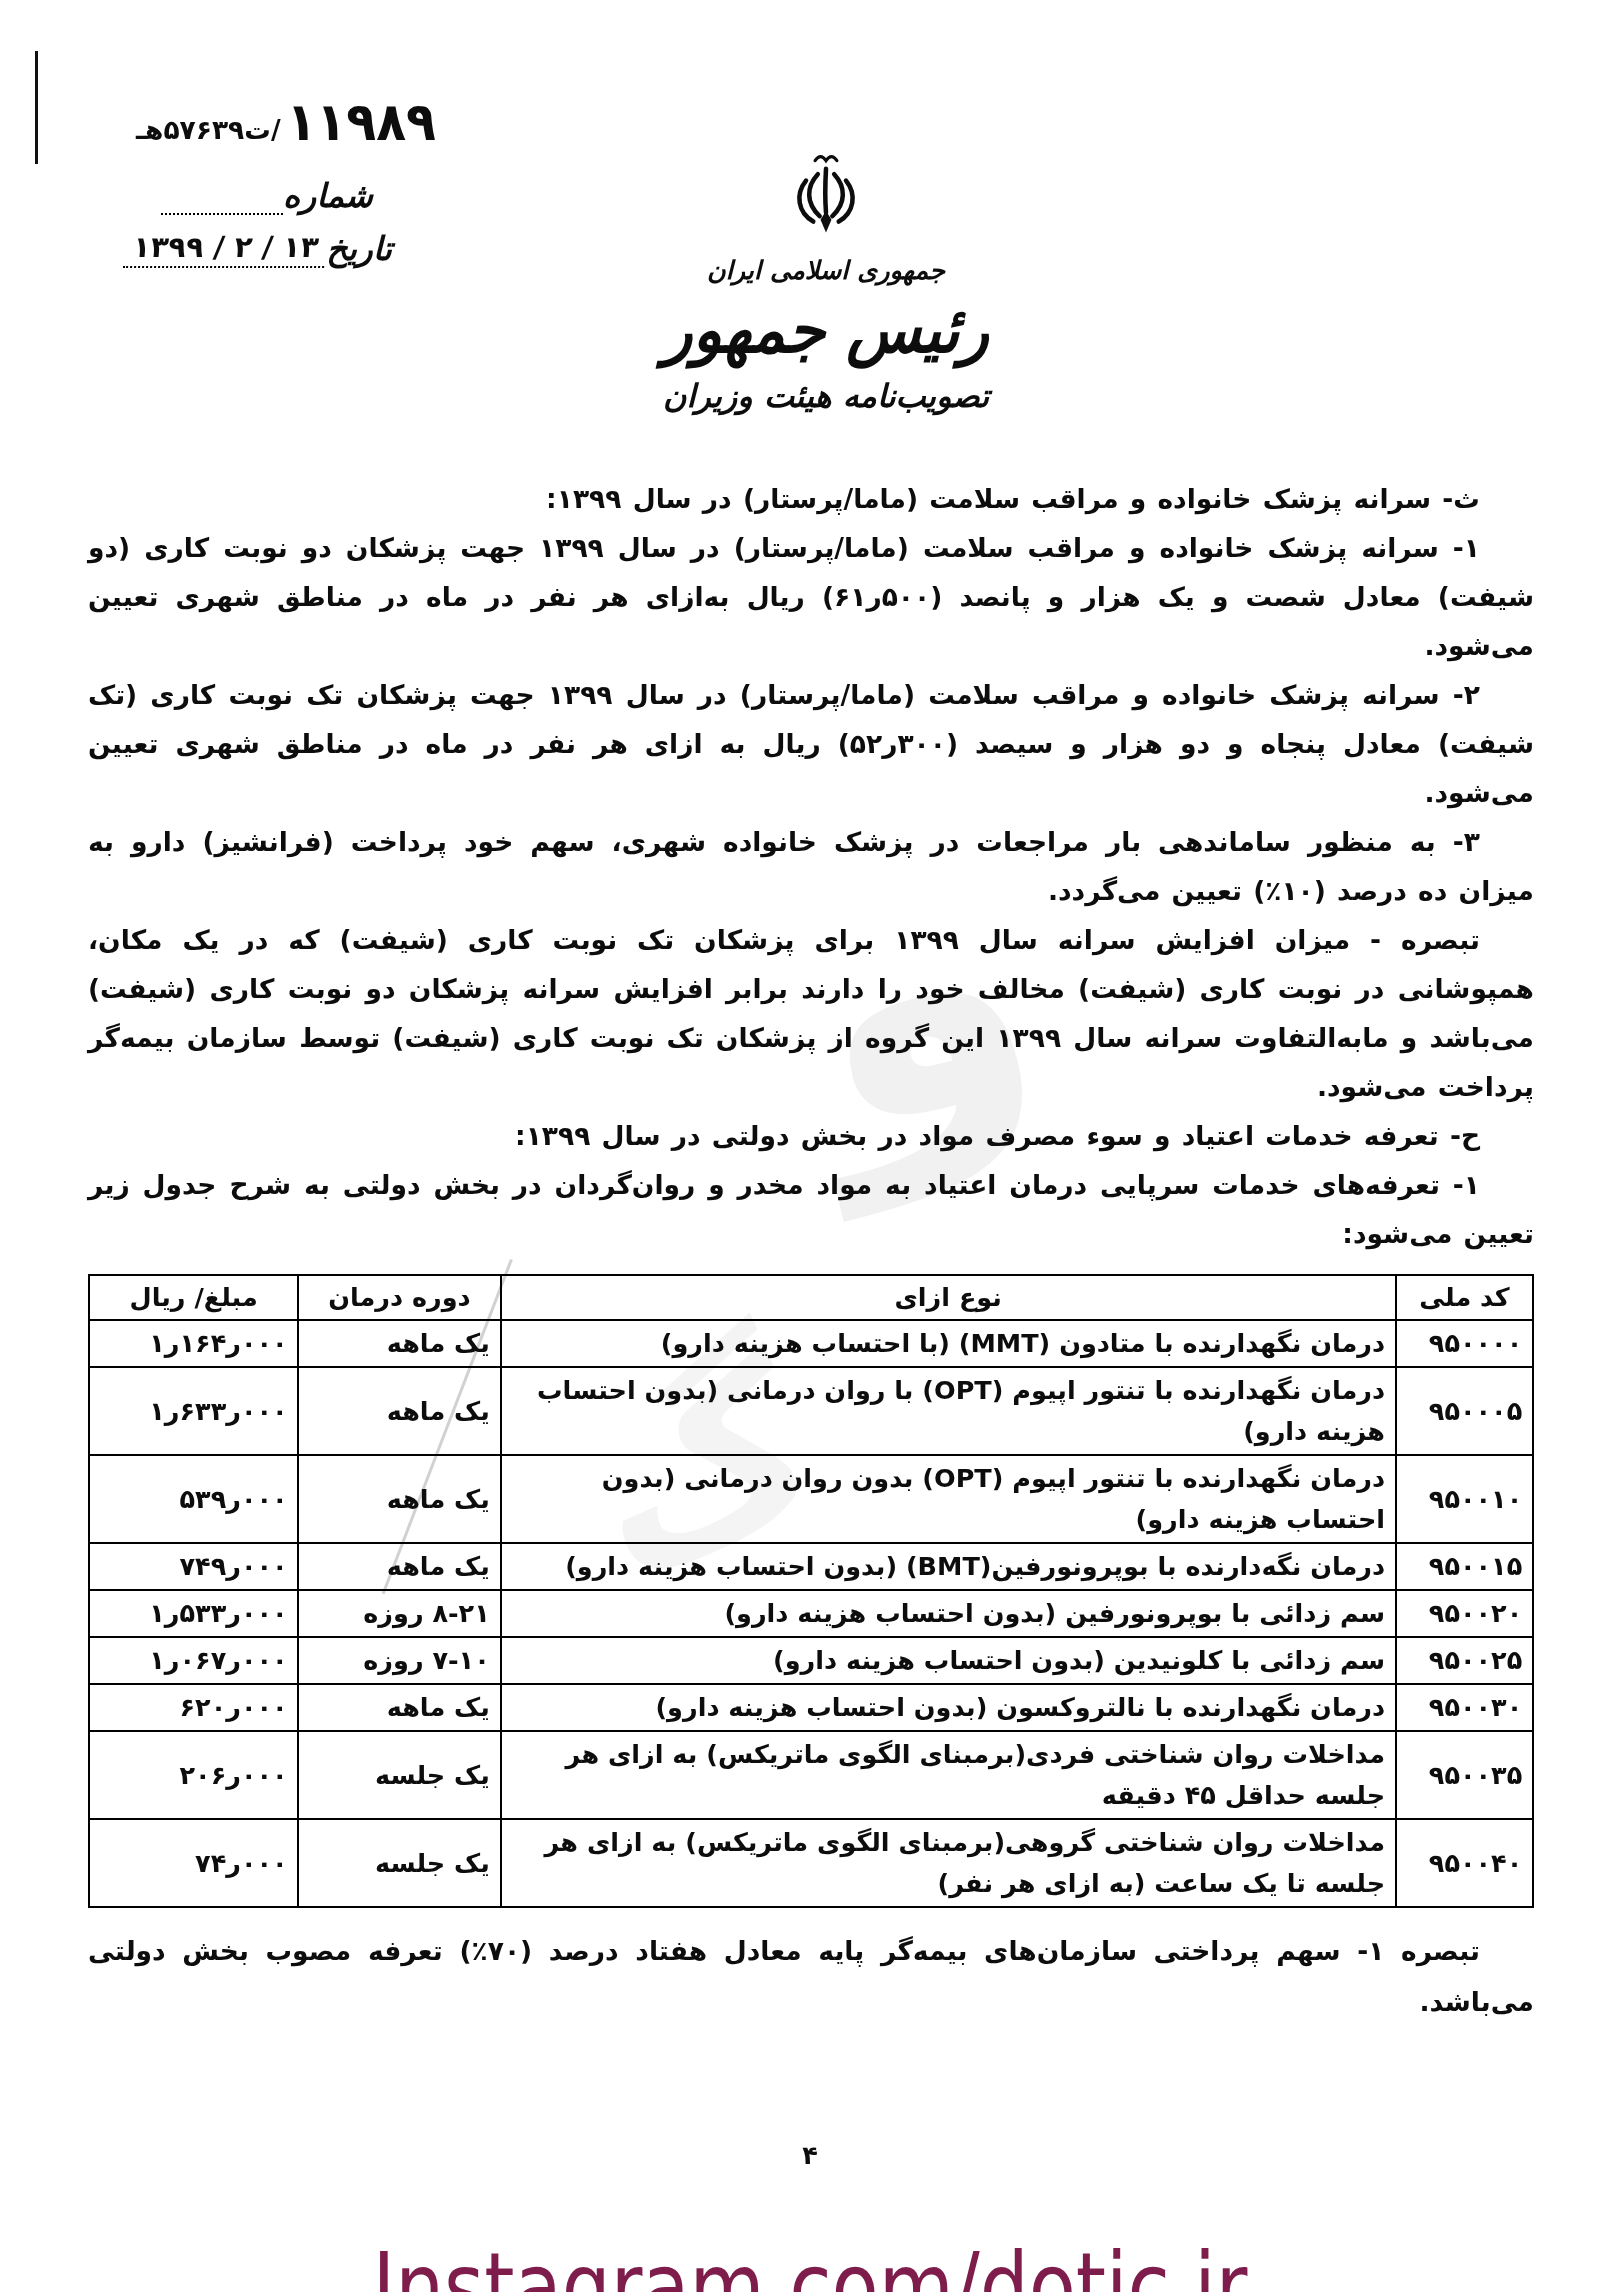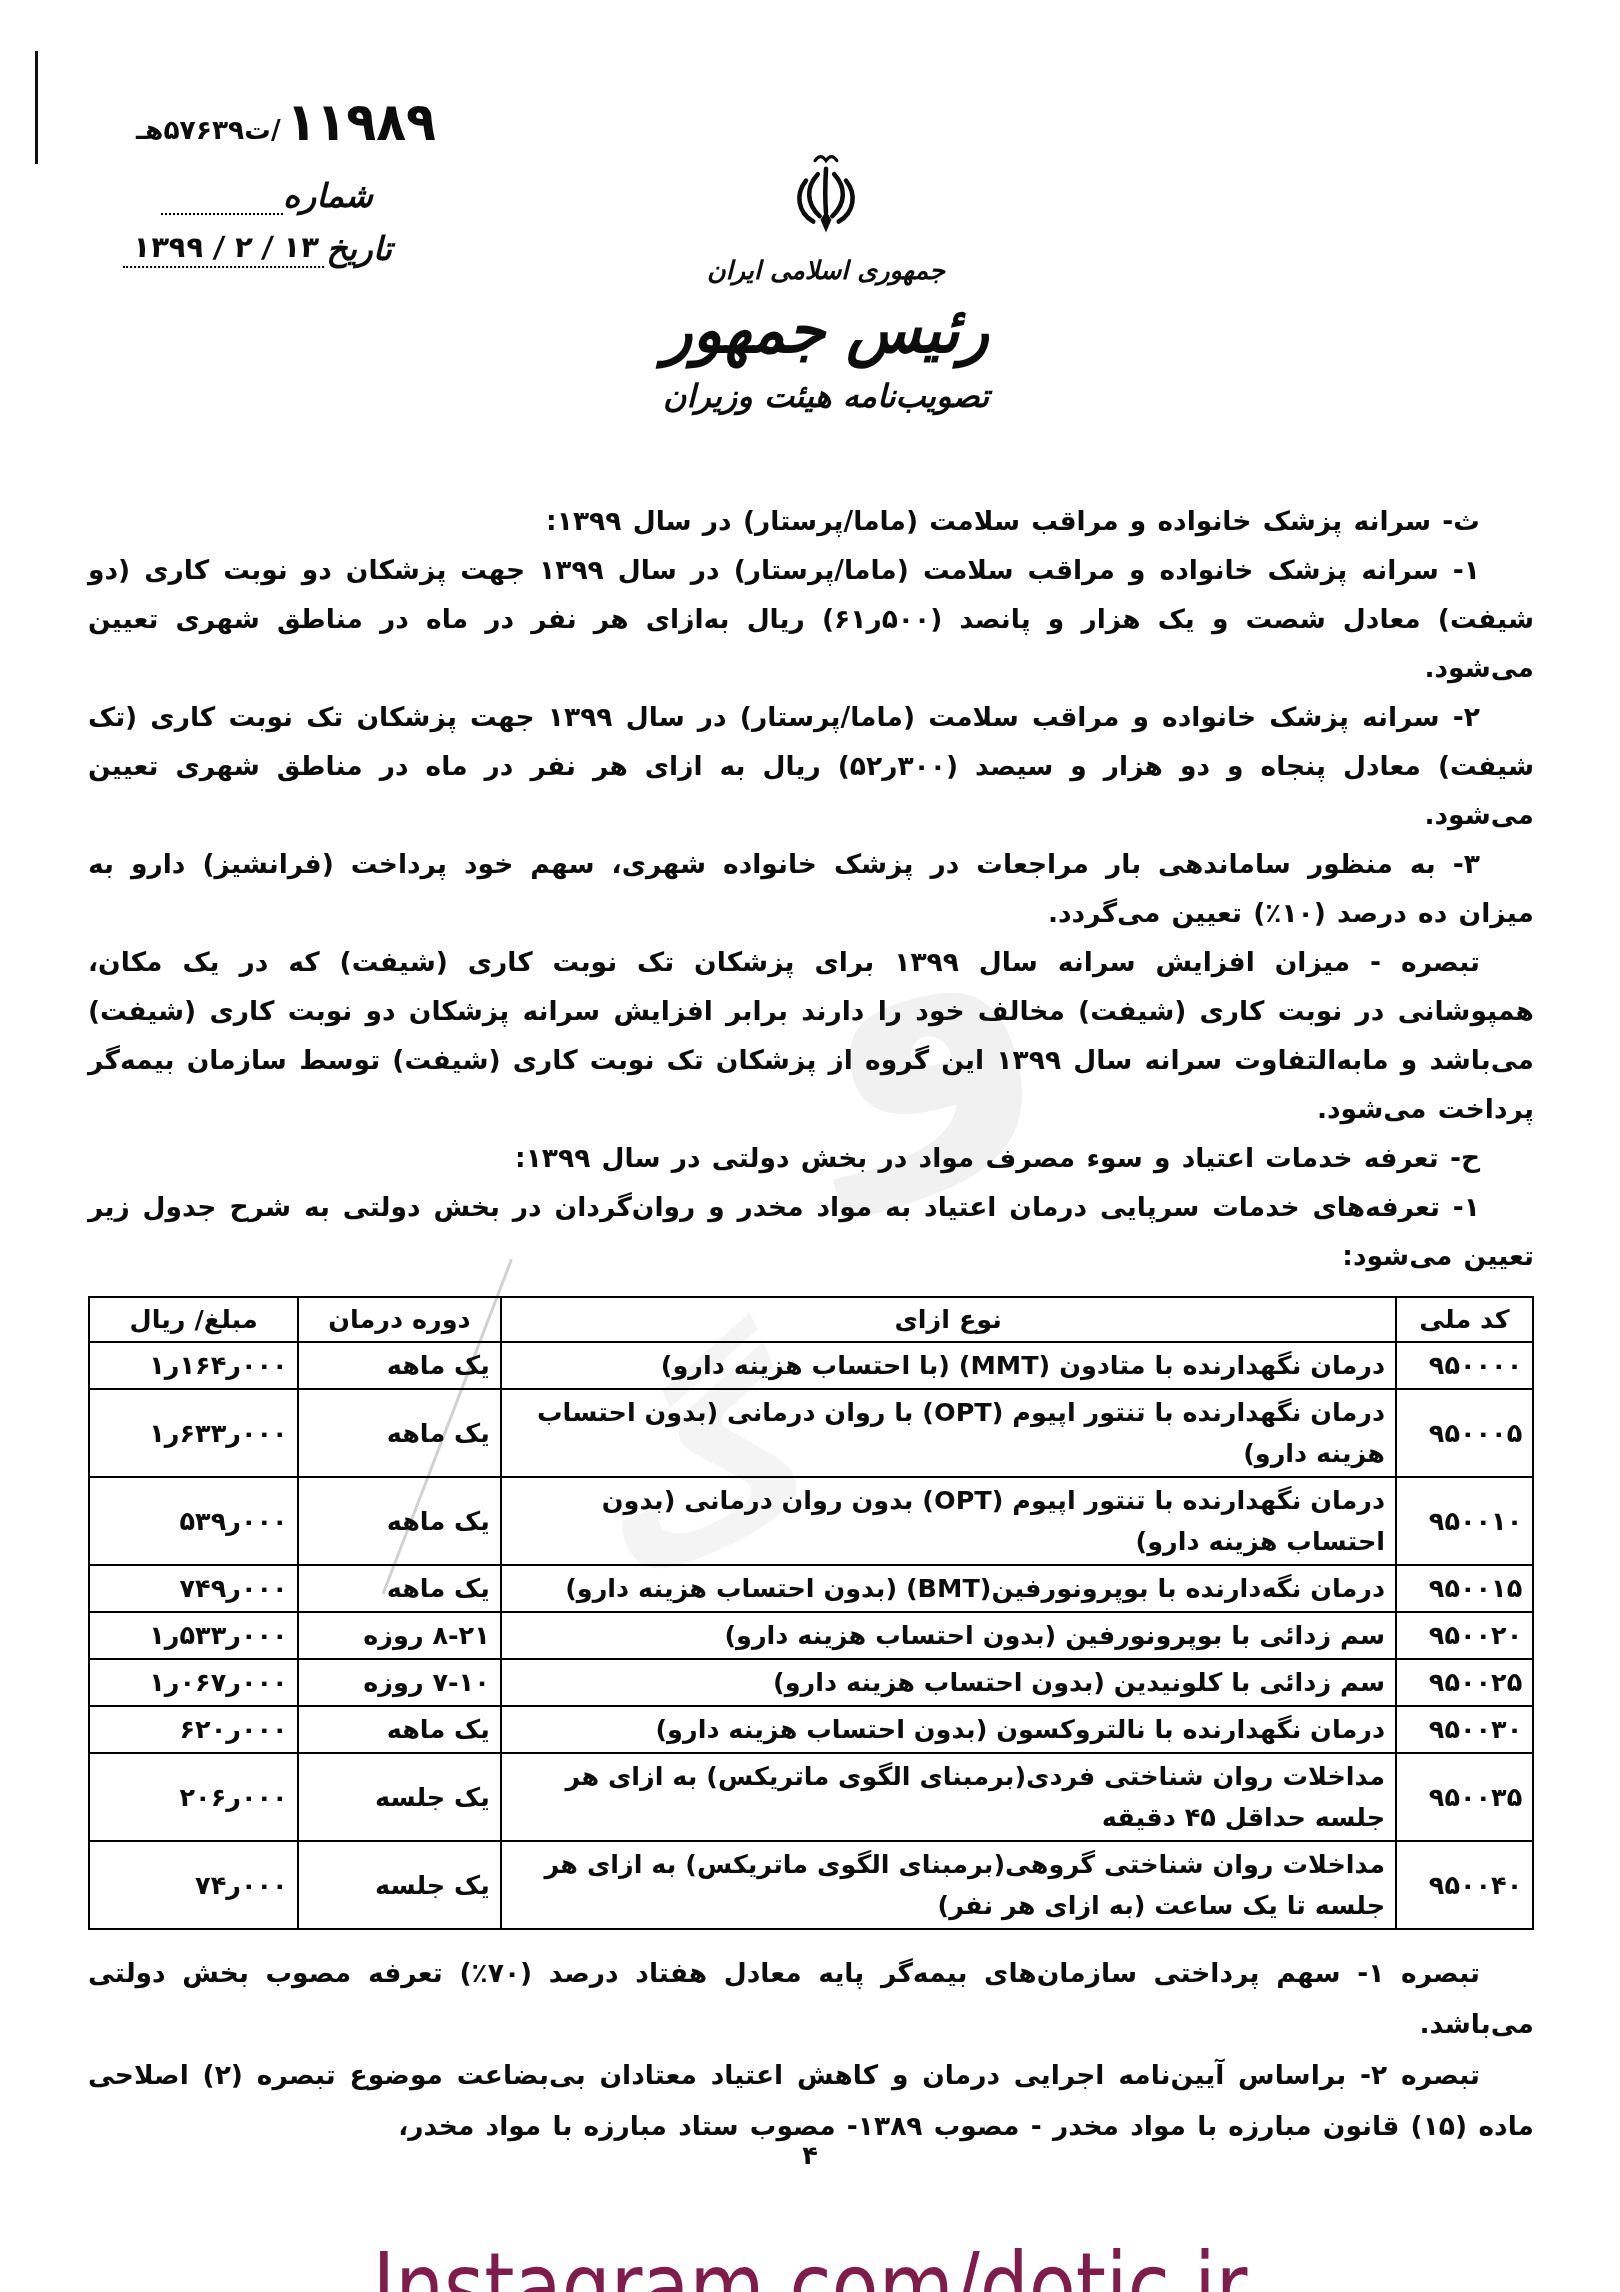--- a/index.html
+++ b/index.html
@@ -30,21 +30,21 @@
   .date-value{display:inline-block; font-size:29px; font-weight:bold;
     border-bottom:2.9px dotted #000; padding:0 7.8px 2px 7.8px; transform:skewX(-6deg);
     white-space:nowrap; direction:rtl;}
   
   .letterhead{position:absolute; top:147px; left:16px; width:100%; text-align:center; direction:rtl;}
   .emblem{display:block; margin:0 auto;}
   .republic{font-size:25.5px; font-weight:bold; font-style:italic; margin-top:7.8px;}
   .president{font-size:61px; font-weight:bold; font-style:italic; line-height:90px; transform:scaleY(1.05);}
   .decree-title{font-size:32px; font-weight:bold; font-style:italic; margin-top:2px;}
   
-  .content{position:absolute; top:496px; right:86px; left:88px;}
+  .content{position:absolute; top:474px; right:86px; left:88px;}
   .body-text p{
     margin:0; font-size:26.5px; font-weight:bold; line-height:49px;
     text-align:justify; text-indent:54px; word-spacing:2px;
   }
   
   table.tariff{
     width:100%; margin-top:15.7px; border-collapse:collapse;
     border:2.9px solid #000; font-size:25.5px; font-weight:bold;
   }
   table.tariff th, table.tariff td{border:2px solid #000; padding:2px 9.8px; vertical-align:middle;text-align:right;}
@@ -191,21 +191,20 @@
           <td class="code">۹۵۰۰۴۰</td>
           <td class="service">مداخلات روان شناختی گروهی(برمبنای الگوی ماتریکس) به ازای هر جلسه تا یک ساعت (به ازای هر نفر)</td>
           <td class="period">یک جلسه</td>
           <td class="amount">۰۰۰ر۷۴</td>
         </tr>
       </tbody>
     </table>
 
     <div class="notes">
       <p>تبصره ۱- سهم پرداختی سازمان‌های بیمه‌گر پایه معادل هفتاد درصد (۷۰٪) تعرفه مصوب بخش دولتی می‌باشد.</p>
-      <p>تبصره ۲- براساس آیین‌نامه اجرایی درمان و کاهش اعتیاد معتادان بی‌بضاعت موضوع تبصره (۲) اصلاحی ماده (۱۵) قانون مبارزه با مواد مخدر - مصوب ۱۳۸۹- مصوب ستاد مبارزه با مواد مخدر،</p>
     </div>
 
   </div>
 
   <div class="page-number">۴</div>
   <div class="watermark">Instagram.com/dotic.ir</div>
 
 </div>
 
 

